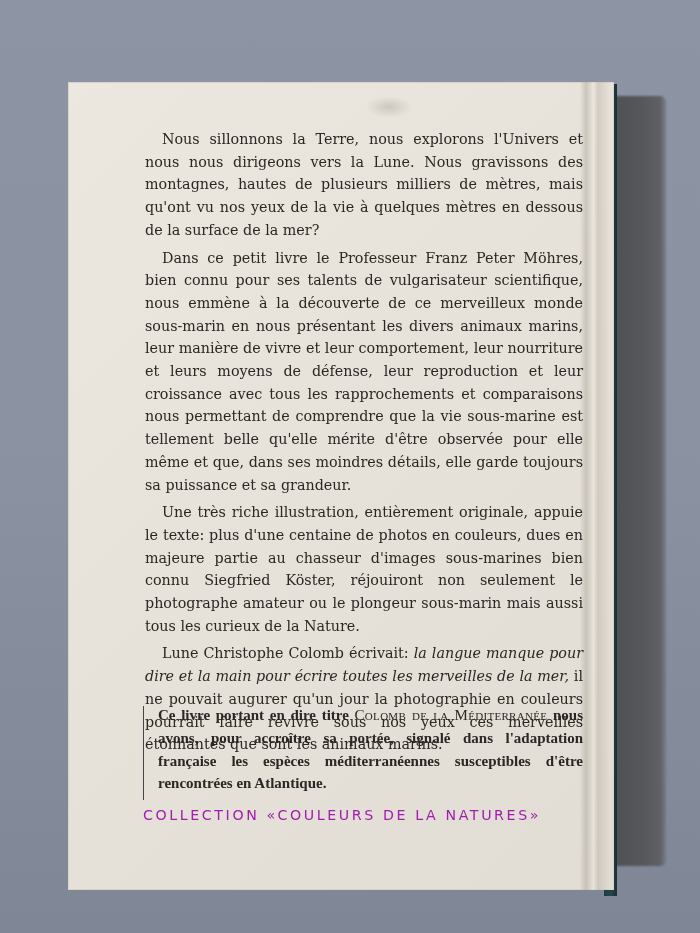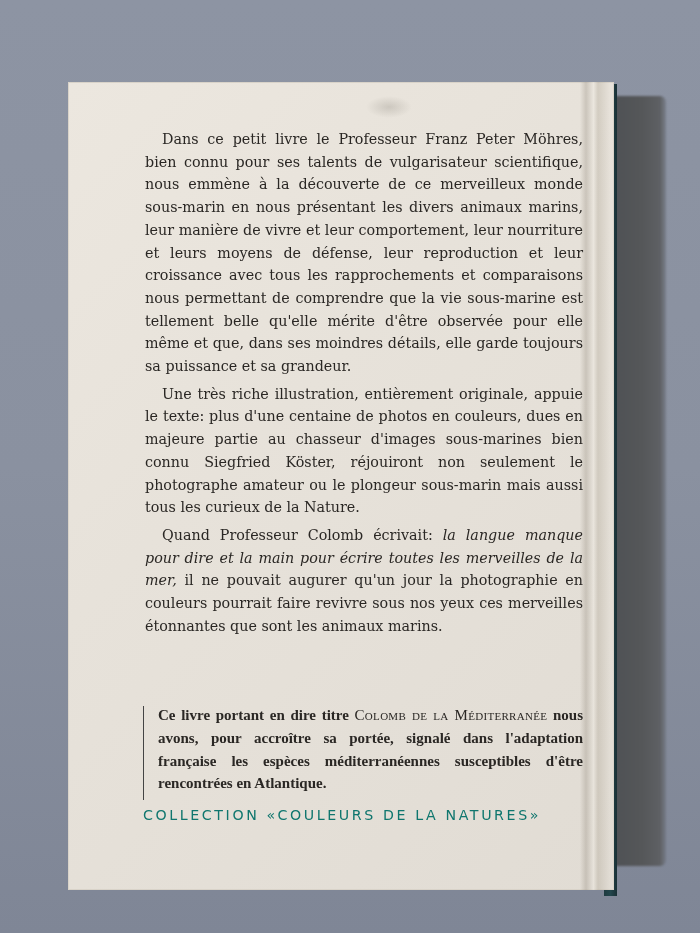--- a/index.html
+++ b/index.html
@@ -45,37 +45,38 @@
     text-align: justify;
   }
   .note-rule {
     position:absolute; left:143px; top:706px; width:1px; height:94px; background:#444;
   }
   .note-inner { padding-left:16px; }
   .smallcaps { font-variant: small-caps; font-weight: normal; letter-spacing:0.3px; }
   .collection {
     position:absolute; left:143px; top:807px; width:440px;
     font-family: "DejaVu Sans", "Liberation Sans", sans-serif;
-    font-size:14.2px; letter-spacing:2.6px; color:#0f766e; white-space:nowrap;
+    font-size:14.2px; letter-spacing:2.6px; color:#a21caf; white-space:nowrap;
   }
 </style>
 </head>
 <body>
 
 <div class="shadow"></div>
 <div class="board-edge"></div>
 
 <div class="cover"></div>
 <div class="cover-hinge"></div>
 <div class="smudge"></div>
 
 <div class="text-block">
+  <p class="para">Nous sillonnons la Terre, nous explorons l'Univers et nous nous dirigeons vers la Lune. Nous gravissons des montagnes, hautes de plusieurs milliers de mètres, mais qu'ont vu nos yeux de la vie à quelques mètres en dessous de la surface de la mer?</p>
   <p class="para">Dans ce petit livre le Professeur Franz Peter Möhres, bien connu pour ses talents de vulgarisateur scientifique, nous emmène à la découverte de ce merveilleux monde sous-marin en nous présentant les divers animaux marins, leur manière de vivre et leur comportement, leur nourriture et leurs moyens de défense, leur reproduction et leur croissance avec tous les rapprochements et comparaisons nous permettant de comprendre que la vie sous-marine est tellement belle qu'elle mérite d'être observée pour elle même et que, dans ses moindres détails, elle garde toujours sa puissance et sa grandeur.</p>
   <p class="para">Une très riche illustration, entièrement originale, appuie le texte: plus d'une centaine de photos en couleurs, dues en majeure partie au chasseur d'images sous-marines bien connu Siegfried Köster, réjouiront non seulement le photographe amateur ou le plongeur sous-marin mais aussi tous les curieux de la Nature.</p>
-  <p class="para"><span>Quand Professeur Colomb écrivait: </span><span class="it">la langue manque pour dire et la main pour écrire toutes les merveilles de la mer,</span><span> il ne pouvait augurer qu'un jour la photographie en couleurs pourrait faire revivre sous nos yeux ces merveilles étonnantes que sont les animaux marins.</span></p>
+  <p class="para"><span>Lune Christophe Colomb écrivait: </span><span class="it">la langue manque pour dire et la main pour écrire toutes les merveilles de la mer,</span><span> il ne pouvait augurer qu'un jour la photographie en couleurs pourrait faire revivre sous nos yeux ces merveilles étonnantes que sont les animaux marins.</span></p>
 </div>
 
 <div class="note-rule"></div>
 <div class="note">
   <div class="note-inner">
     <span>Ce livre portant en dire titre </span><span class="smallcaps">Colomb de la Méditerranée</span><span> nous avons, pour accroître sa portée, signalé dans l'adaptation française les espèces méditerranéennes susceptibles d'être rencontrées en Atlantique.</span>
   </div>
 </div>
 
 <div class="collection">COLLECTION «COULEURS DE LA NATURES»</div>

